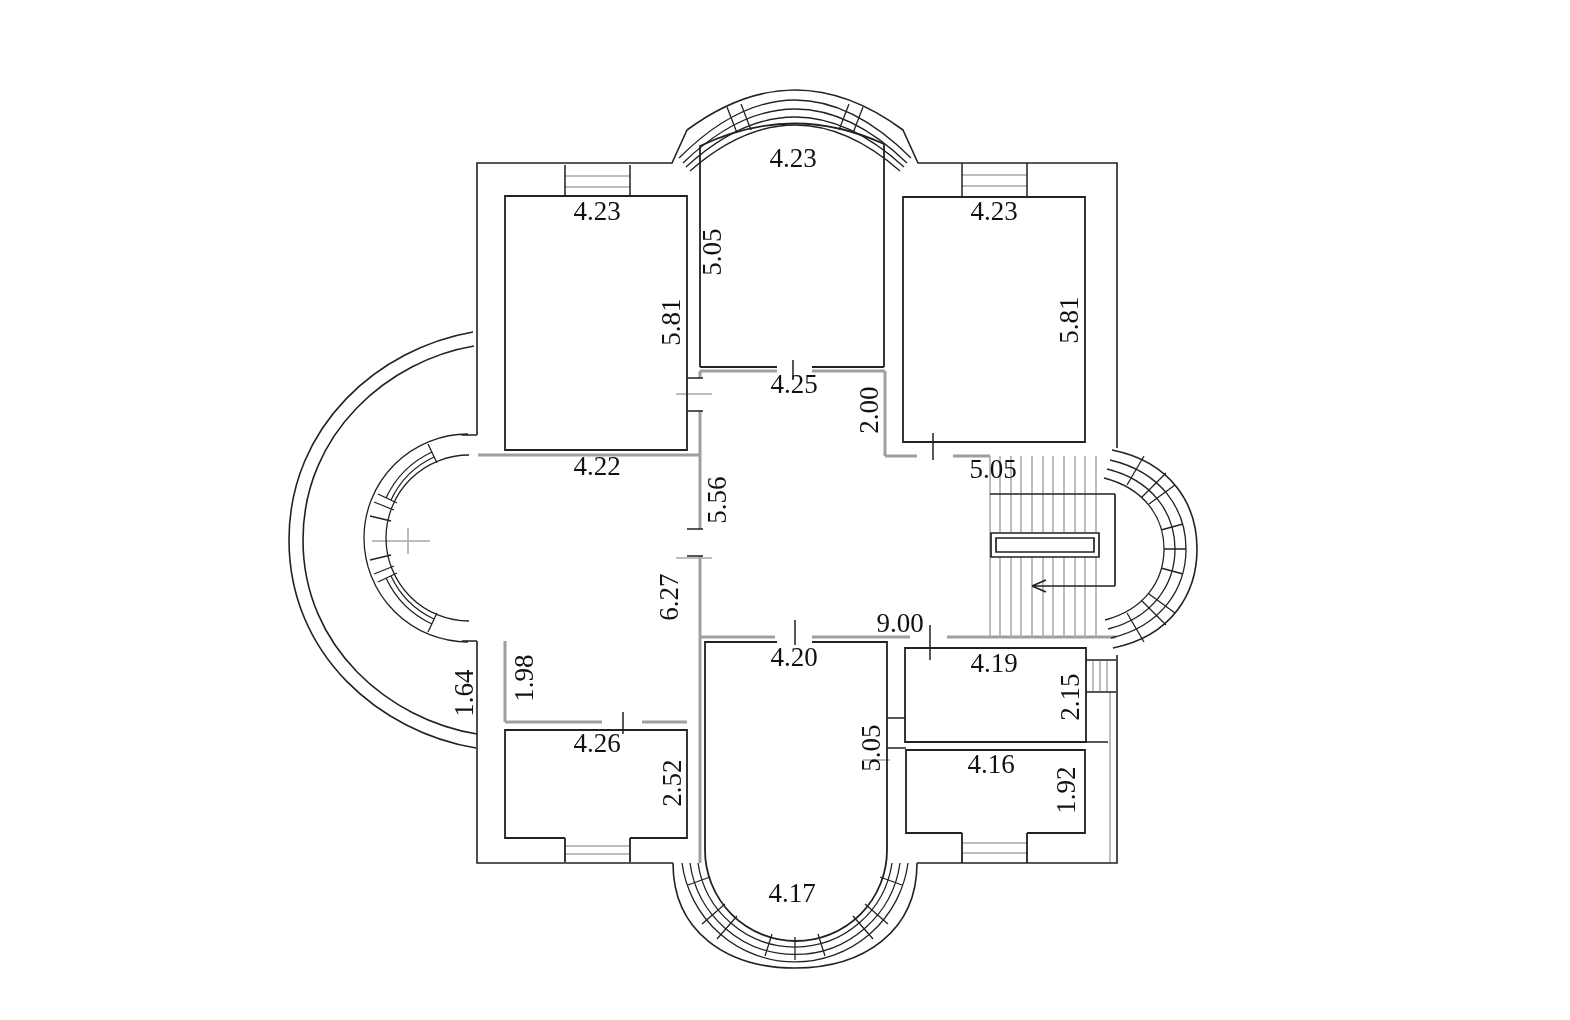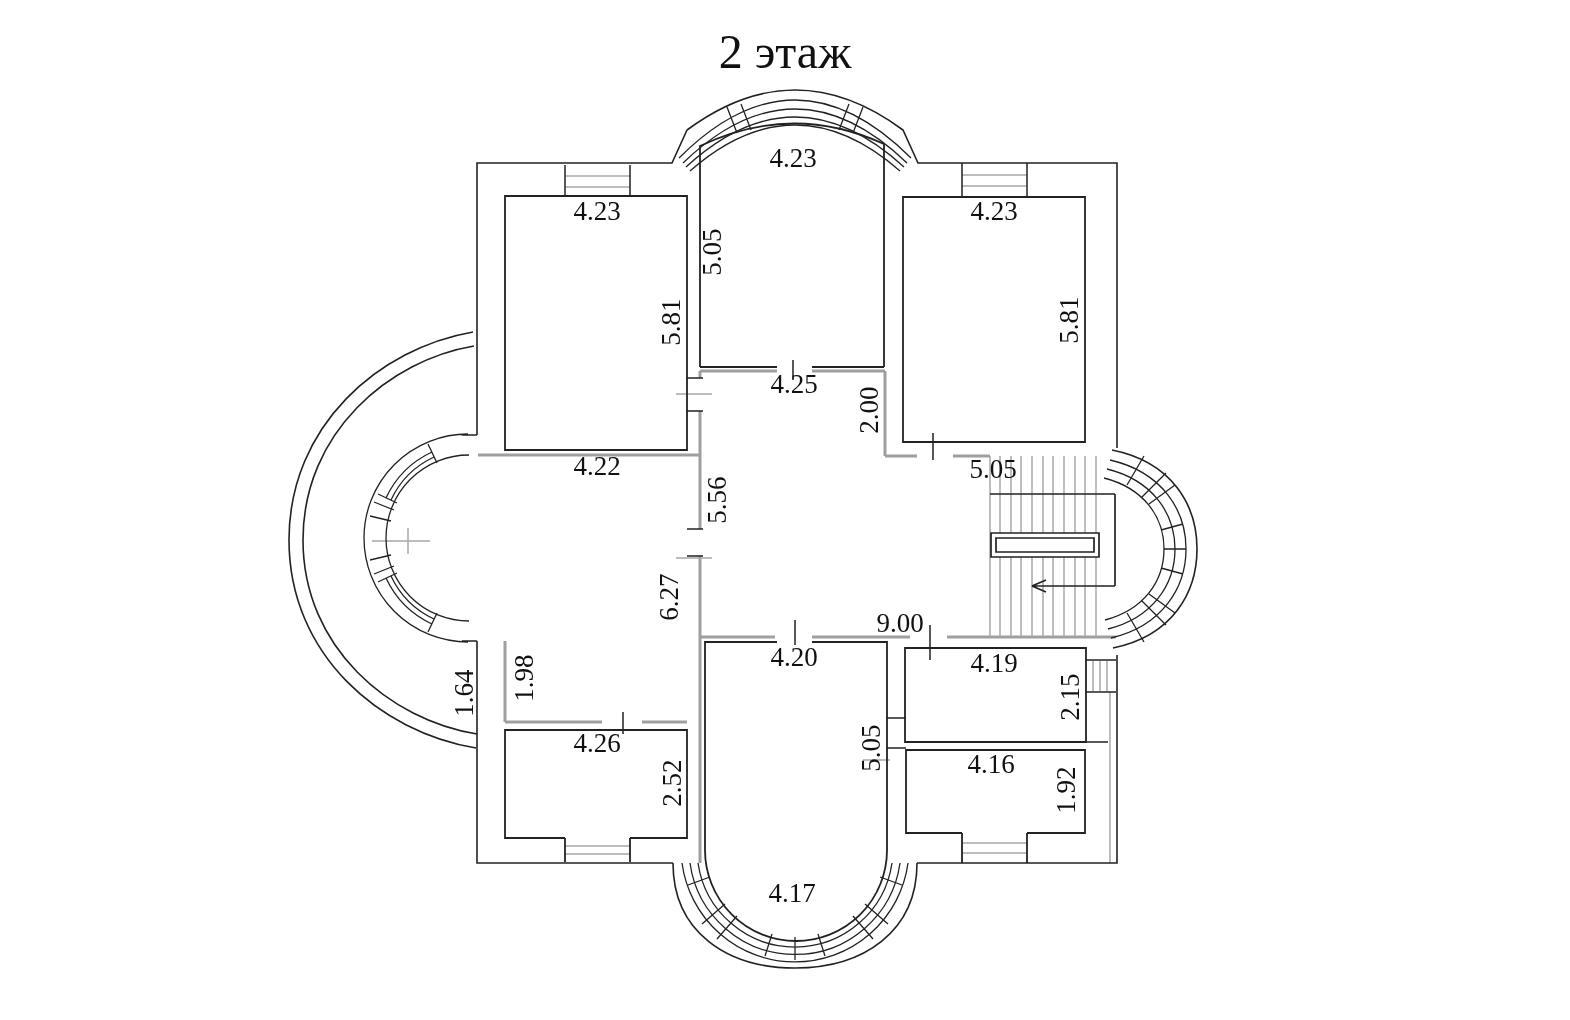--- a/index.html
+++ b/index.html
@@ -7,21 +7,20 @@
           font-family:"Liberation Serif", serif;}
   #plan-title{position:absolute;left:50%;top:24px;transform:translateX(-50%);
               font-size:48px;color:#111;white-space:nowrap;font-family:"Liberation Serif", serif;}
   svg{position:absolute;left:0;top:0;}
   svg text{font-family:"Liberation Serif", serif;font-size:27px;fill:#111;}
 </style>
 </head>
 <body>
 
 <div id="canvas">
-  <div id="plan-title">2 этаж</div>
 
   <svg id="plan-svg" width="1570" height="1020" viewBox="0 0 1570 1020">
 
     <g stroke="#9f9f9f" stroke-width="3" fill="none">
       <path d="M478,455 H700 M700,371 V378 M700,411 V529 M700,556 V863 M700,371 H777 M812,371 H885
                M885,371 V456 M885,456 H917 M953,456 H990
                M700,637 H775 M812,637 H910 M947,637 H1116
                M505,722 H602 M642,722 H687 M505,641 V722"></path>
     </g>
 

